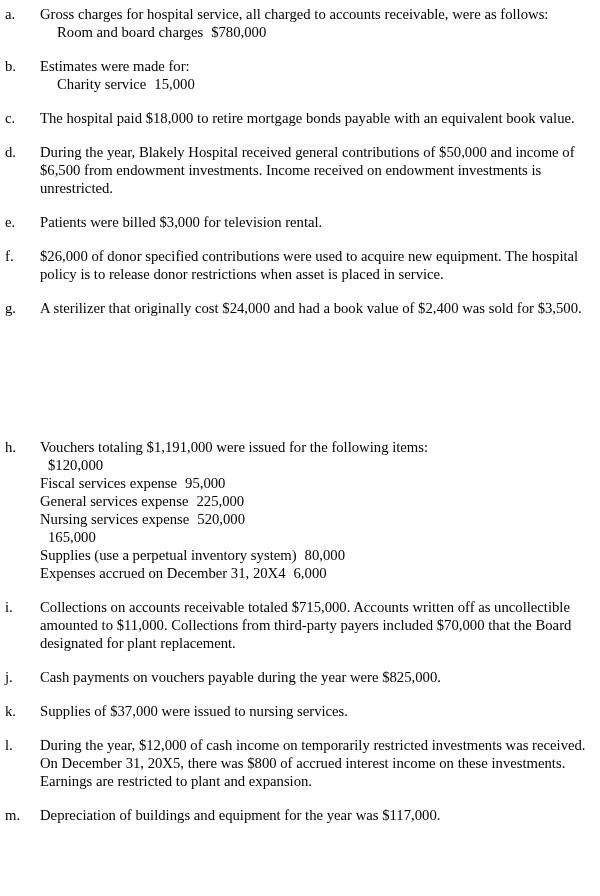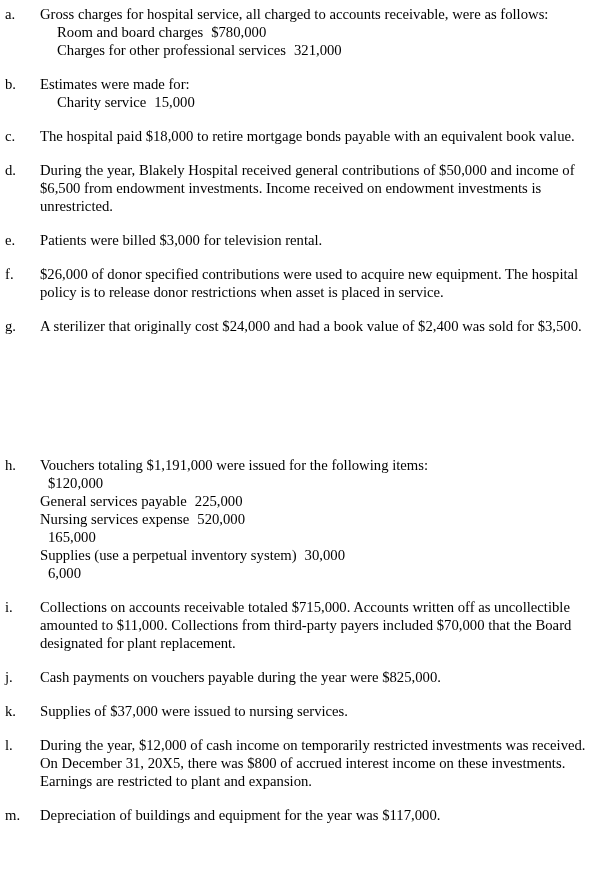--- a/index.html
+++ b/index.html
@@ -31,24 +31,20 @@
 <div class="doc">
 
   <div class="item">
     <div class="letter">a.</div>
     <div class="content">
       <div class="text">Gross charges for hospital service, all charged to accounts receivable, were as follows:</div>
       <div class="rows">
         <div class="row indent">
           <span class="name">Room and board charges</span>
           <span class="amount">$780,000</span>
-        </div>
-        <div class="row indent">
-          <span class="name">Charges for other professional services</span>
-          <span class="amount">321,000</span>
         </div>
       </div>
     </div>
   </div>
 
   <div class="item">
     <div class="letter">b.</div>
     <div class="content">
       <div class="text">Estimates were made for:</div>
       <div class="rows">
@@ -99,35 +95,40 @@
 
   <div class="item">
     <div class="letter">h.</div>
     <div class="content">
       <div class="text">Vouchers totaling $1,191,000 were issued for the following items:</div>
       <div class="rows">
         <div class="row">
           <span class="amount">$120,000</span>
         </div>
         <div class="row">
-          <span class="name">General services payable</span>
+          <span class="name">Fiscal services expense</span>
+          <span class="amount">95,000</span>
+        </div>
+        <div class="row">
+          <span class="name">General services expense</span>
           <span class="amount">225,000</span>
         </div>
         <div class="row">
           <span class="name">Nursing services expense</span>
           <span class="amount">520,000</span>
         </div>
         <div class="row">
           <span class="amount">165,000</span>
         </div>
         <div class="row">
           <span class="name">Supplies (use a perpetual inventory system)</span>
-          <span class="amount">30,000</span>
+          <span class="amount">80,000</span>
         </div>
         <div class="row">
+          <span class="name">Expenses accrued on December 31, 20X4</span>
           <span class="amount">6,000</span>
         </div>
       </div>
     </div>
   </div>
 
   <div class="item">
     <div class="letter">i.</div>
     <div class="content">
       <div class="text">Collections on accounts receivable totaled $715,000. Accounts written off as uncollectible amounted to $11,000. Collections from third-party payers included $70,000 that the Board designated for plant replacement.</div>

